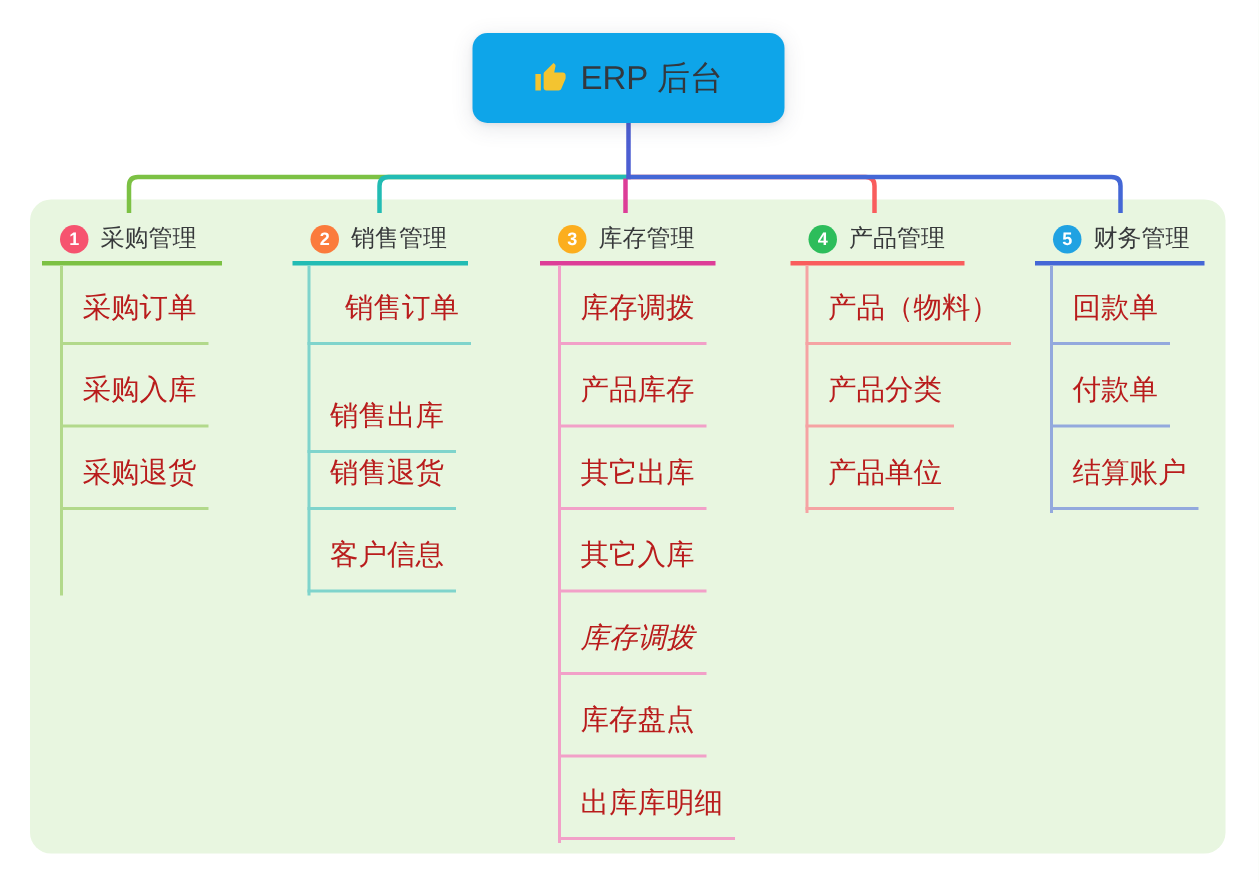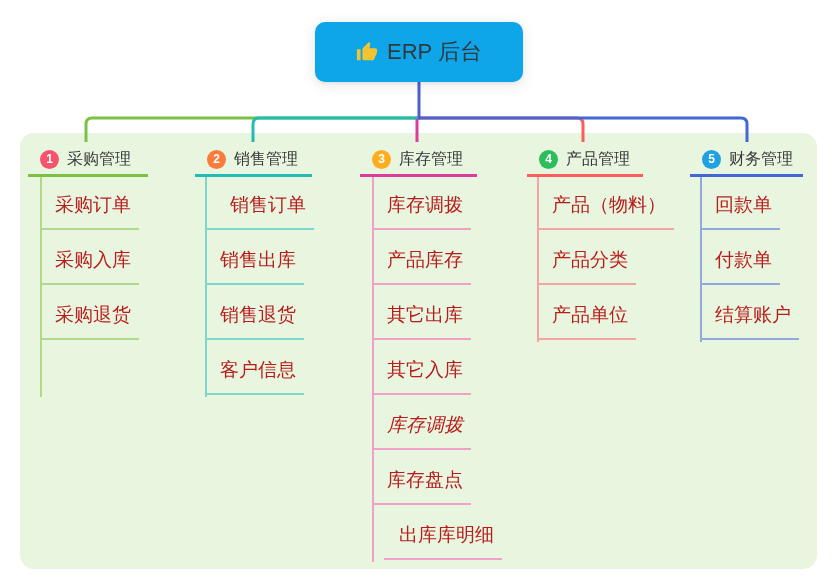--- a/index.html
+++ b/index.html
@@ -86,21 +86,21 @@
     </div>
 
   <div class="btitle bt2" style="left:195px;width:117px;">
     <span class="badge bg2">2</span>
     <span>销售管理</span>
   </div>
   <div class="vline vl2" style="left:205px;top:177px;height:220px;"></div>
   <div class="item un2" style="left:205px;top:192px;min-width:88px;padding-left:25px;">
       <span>销售订单</span>
     </div>
-  <div class="item un2" style="left:205px;top:247px;min-width:88px;">
+  <div class="item un2" style="left:205px;top:264px;min-width:88px;">
       <span>销售出库</span>
     </div>
   <div class="item un2" style="left:205px;top:302px;min-width:88px;">
       <span>销售退货</span>
     </div>
   <div class="item un2" style="left:205px;top:357px;min-width:88px;">
       <span>客户信息</span>
     </div>
 
   <div class="btitle bt3" style="left:360px;width:117px;">
@@ -119,21 +119,21 @@
     </div>
   <div class="item un3" style="left:372px;top:357px;min-width:88px;">
       <span>其它入库</span>
     </div>
   <div class="item un3" style="left:372px;top:412px;min-width:88px;font-style:italic;">
       <span>库存调拨</span>
     </div>
   <div class="item un3" style="left:372px;top:467px;min-width:88px;">
       <span>库存盘点</span>
     </div>
-  <div class="item un3" style="left:384px;top:522px;min-width:100px;">
+  <div class="item un3" style="left:372px;top:522px;min-width:100px;">
       <span>出库库明细</span>
     </div>
 
   <div class="btitle bt4" style="left:527px;width:116px;">
     <span class="badge bg4">4</span>
     <span>产品管理</span>
   </div>
   <div class="vline vl4" style="left:537px;top:177px;height:165px;"></div>
   <div class="item un4" style="left:537px;top:192px;min-width:105px;">
       <span>产品（物料）</span>

